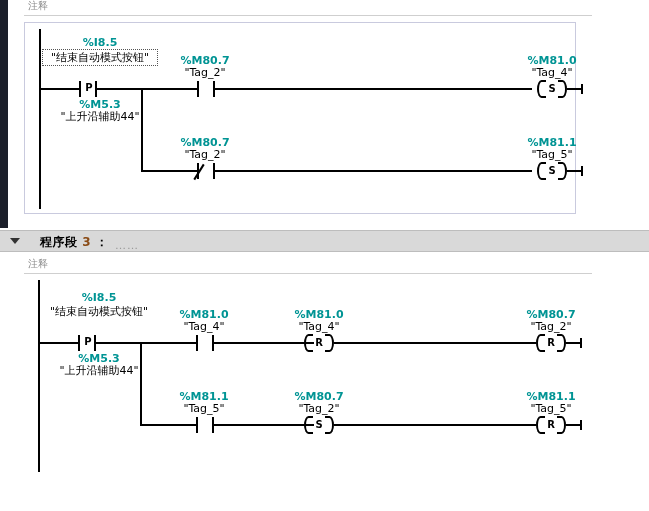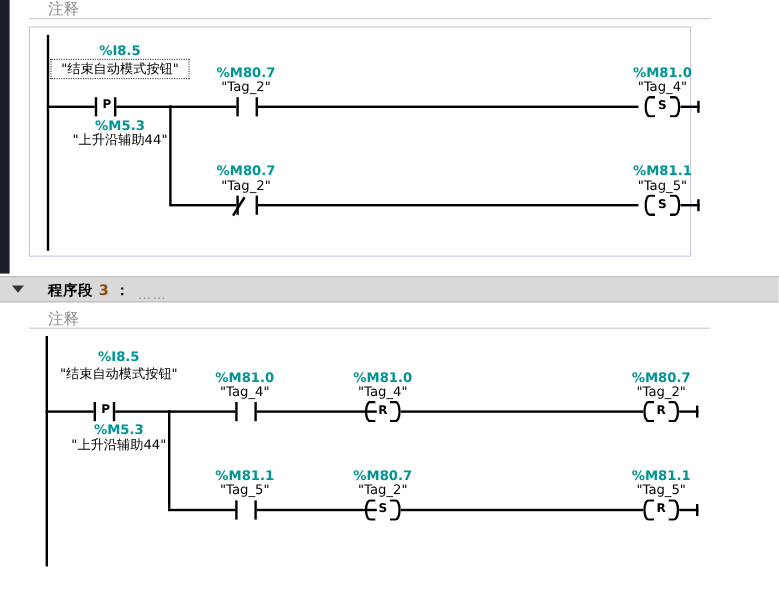--- a/index.html
+++ b/index.html
@@ -34,21 +34,21 @@
   .net-header .net-num{color:#8a4b16;font-weight:bold;}
   .net-header .net-dots{
     position:absolute;left:115px;top:8px;font-size:11px;color:#9a9a9a;letter-spacing:1px;
   }
 
   
   .comment-row{
     position:absolute;left:24px;width:568px;height:20px;
     background:#fff;border-bottom:1px solid #cfcfcf;box-sizing:border-box;
   }
-  .comment-row .ctext{position:absolute;left:16px;top:3px;font-size:13px;color:#8d8d8d;}
+  .comment-row .ctext{position:absolute;left:4px;top:3px;font-size:10px;color:#8d8d8d;}
 
   
   .ladder{
     position:absolute;left:24px;width:552px;
     background:#ffffff;border:1px solid #c9cade;box-sizing:border-box;
   }
   .ladder.borderless{border:none;}
 
   .rail{position:absolute;background:#000;width:2px;}
   .hline{position:absolute;background:#000;height:2px;}

